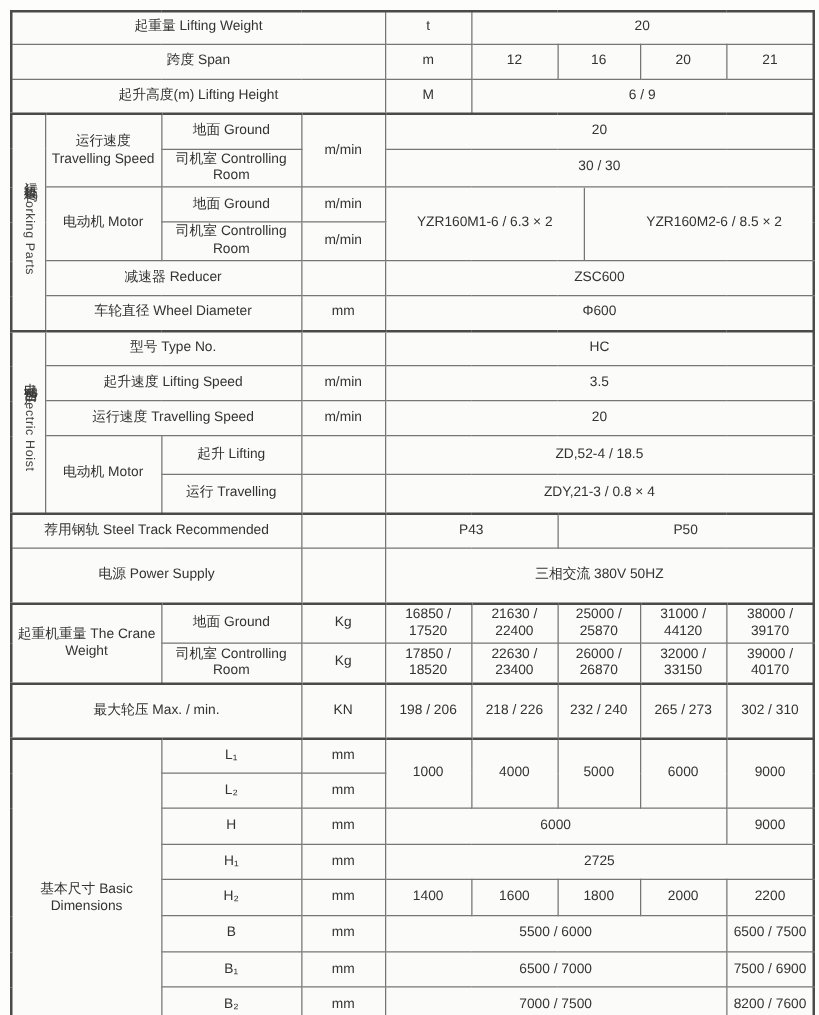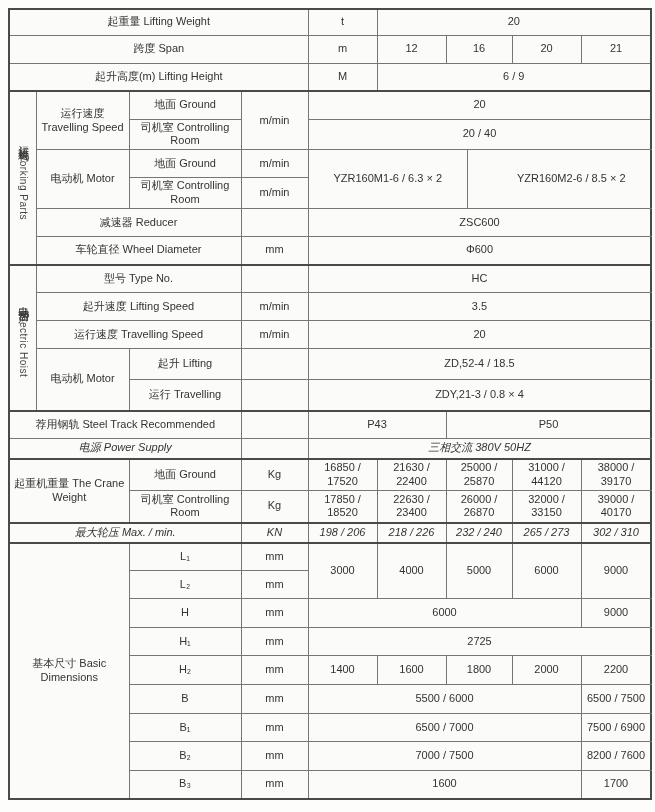--- a/index.html
+++ b/index.html
@@ -24,21 +24,21 @@
     text-align:center;
     vertical-align:middle;
     padding:1px 3px;
     line-height:1.25;
     color:#333;
     overflow:hidden;
   }
   tr{height:28px;}
   tr.h26{height:26px;margin-top:20px;}
   tr.h29{height:29px;}
-  tr.h30{height:20px;font-style:italic;}
+  tr.h30{height:44px;}
   tr.h31{height:31px;}
   tr.h32{height:32px;}
   tr.sec > td{border-top:2px solid #4a4a4a;}
   td.p0{padding:0;}
   .split{
     display:flex;align-items:stretch;
     height:58px;min-height:100%;gap:24px;
   }
   .split > div{
     flex:1;display:flex;align-items:center;justify-content:center;
@@ -107,21 +107,21 @@
       </div>
     </td>
     <td rowspan="2">运行速度 Travelling Speed</td>
     <td>地面 Ground</td>
     <td rowspan="2" class="unit">m/min</td>
     <td colspan="5">20</td>
   </tr>
 
   <tr>
     <td>司机室 Controlling Room</td>
-    <td colspan="5">20 / 40</td>
+    <td colspan="5">30 / 30</td>
   </tr>
 
   <tr>
     <td rowspan="2">电动机 Motor</td>
     <td>地面 Ground</td>
     <td class="unit">m/min</td>
     <td colspan="5" rowspan="2" class="p0">
       <div class="split">
         <div>YZR160M1-6 / 6.3 × 2</div>
         <div>YZR160M2-6 / 8.5 × 2</div>
@@ -224,21 +224,21 @@
     <td>218 / 226</td>
     <td>232 / 240</td>
     <td>265 / 273</td>
     <td>302 / 310</td>
   </tr>
 
   <tr class="sec">
     <td colspan="2" rowspan="9">基本尺寸 Basic Dimensions</td>
     <td>L₁</td>
     <td class="unit">mm</td>
-    <td rowspan="2">3000</td>
+    <td rowspan="2">1000</td>
     <td rowspan="2">4000</td>
     <td rowspan="2">5000</td>
     <td rowspan="2">6000</td>
     <td rowspan="2">9000</td>
   </tr>
 
   <tr>
     <td>L₂</td>
     <td class="unit">mm</td>
   </tr>

